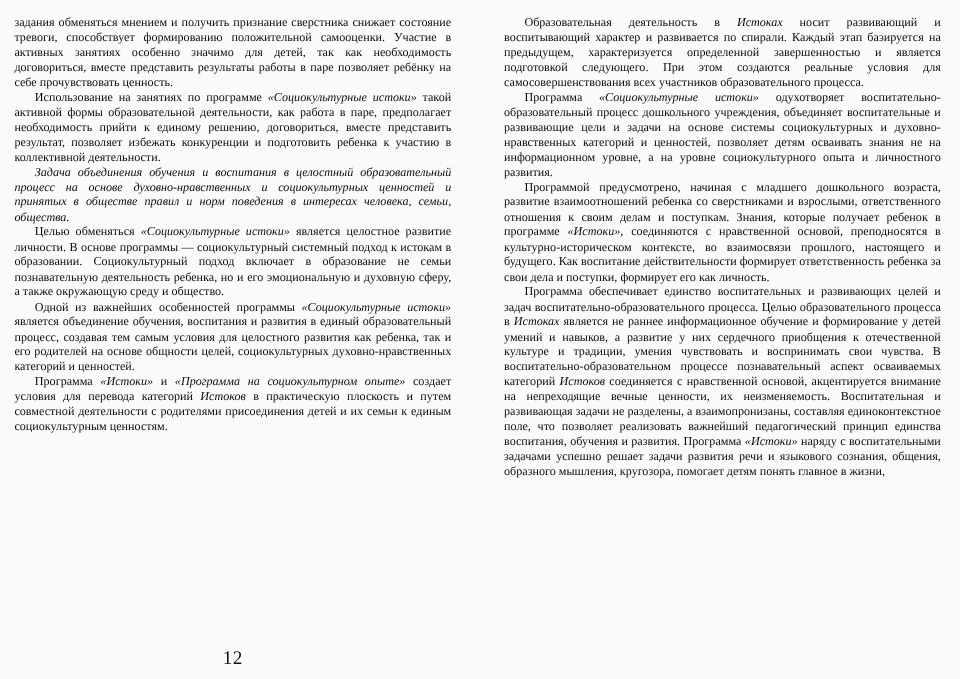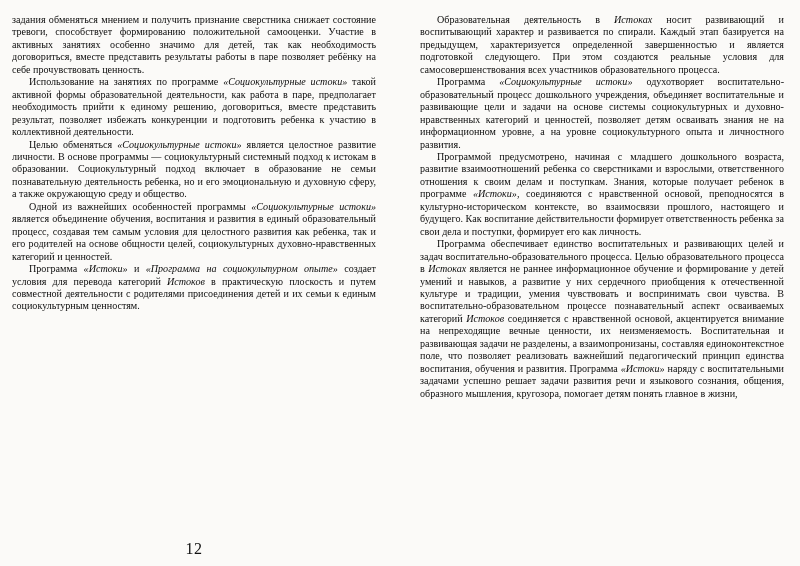--- a/index.html
+++ b/index.html
@@ -66,20 +66,21 @@
 </style>
 </head>
 <body>
 
 <div class="spread">
 
   <div class="page page-left">
     <div class="body-col" id="left-col">
         <p class="noind"><span>задания обменяться мнением и получить признание сверстника снижает состояние тревоги, способствует формированию положительной самооценки. Участие в активных занятиях особенно значимо для детей, так как необходимость договориться, вместе представить результаты работы в паре позволяет ребёнку на себе прочувствовать ценность.</span></p>
         <p><span>Использование на занятиях по программе </span><span class="it">«Социокультурные истоки»</span><span> такой активной формы образовательной деятельности, как работа в паре, предполагает необходимость прийти к единому решению, договориться, вместе представить результат, позволяет избежать конкуренции и подготовить ребенка к участию в коллективной деятельности.</span></p>
+        <p><span class="it">Задача объединения обучения и воспитания в целостный образовательный процесс на основе духовно-нравственных и социокультурных ценностей и принятых в обществе правил и норм поведения в интересах человека, семьи, общества.</span></p>
         <p><span>Целью обменяться </span><span class="it">«Социокультурные истоки»</span><span> является целостное развитие личности. В основе программы — социокультурный системный подход к истокам в образовании. Социокультурный подход включает в образование не семьи познавательную деятельность ребенка, но и его эмоциональную и духовную сферу, а также окружающую среду и общество.</span></p>
         <p><span>Одной из важнейших особенностей программы </span><span class="it">«Социокультурные истоки»</span><span> является объединение обучения, воспитания и развития в единый образовательный процесс, создавая тем самым условия для целостного развития как ребенка, так и его родителей на основе общности целей, социокультурных духовно-нравственных категорий и ценностей.</span></p>
         <p><span>Программа </span><span class="it">«Истоки»</span><span> и </span><span class="it">«Программа на социокультурном опыте»</span><span> создает условия для перевода категорий </span><span class="it">Истоков</span><span> в практическую плоскость и путем совместной деятельности с родителями присоединения детей и их семьи к единым социокультурным ценностям.</span></p>
       </div>
     <div class="folio">12</div>
   </div>
 
   <div class="page page-right">
     <div class="body-col" id="right-col">
         <p><span>Образовательная деятельность в </span><span class="it">Истоках</span><span> носит развивающий и воспитывающий характер и развивается по спирали. Каждый этап базируется на предыдущем, характеризуется определенной завершенностью и является подготовкой следующего. При этом создаются реальные условия для самосовершенствования всех участников образовательного процесса.</span></p>

